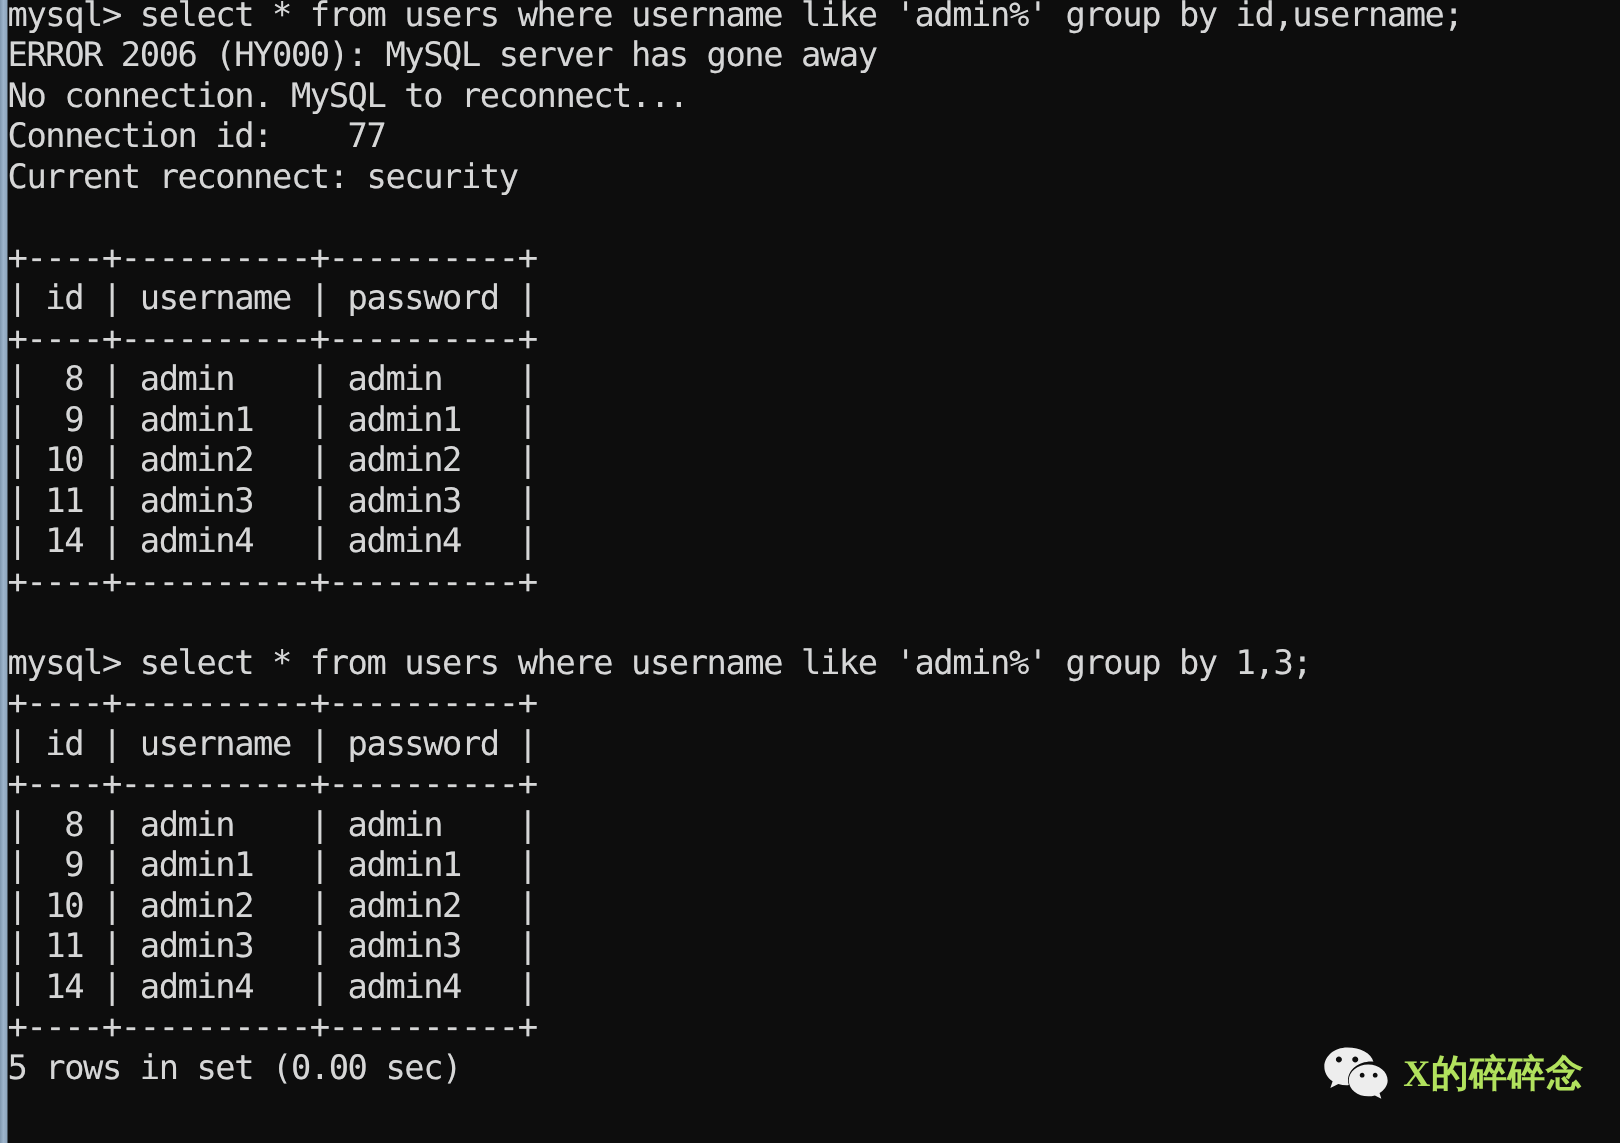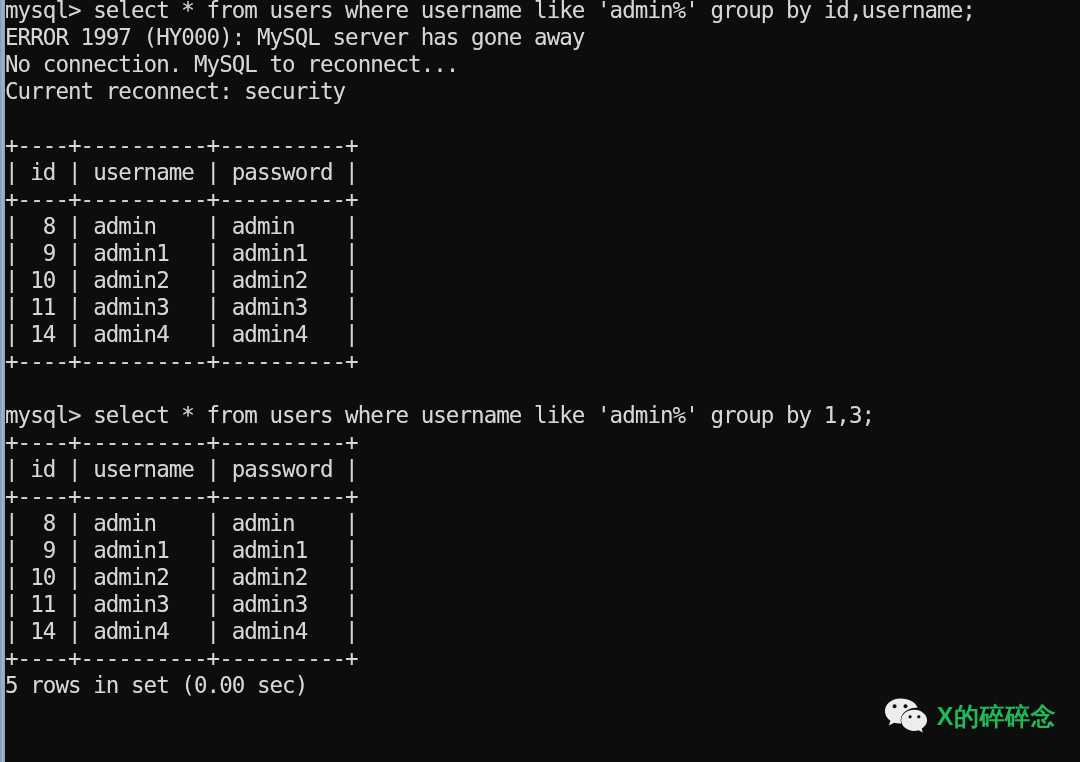--- a/index.html
+++ b/index.html
@@ -71,38 +71,39 @@
   }
 
   #watermark .wx-logo {
     width: 44px;
     height: 38px;
     flex: 0 0 auto;
     display: block;
   }
 
   #watermark .wx-text {
-    font-family: Liberation Sans, sans-serif;
+    font-family: Liberation Serif, serif;
     font-size: 25px;
     font-weight: 600;
-    color: #22c55e;
+    color: #bef264;
     letter-spacing: 0.5px;
     white-space: nowrap;
     line-height: 1;
   }
 </style>
 </head>
 <body>
 
 <div id="terminal">
   <div id="terminal-lines">
 
     <span class="term-line">mysql&gt; select * from users where username like 'admin%' group by id,username;</span>
-    <span class="term-line">ERROR 1997 (HY000): MySQL server has gone away</span>
+    <span class="term-line">ERROR 2006 (HY000): MySQL server has gone away</span>
     <span class="term-line">No connection. MySQL to reconnect...</span>
+    <span class="term-line">Connection id:    77</span>
     <span class="term-line">Current reconnect: security</span>
     <span class="term-line blank"></span>
     <span class="term-line">+----+----------+----------+</span>
     <span class="term-line">| id | username | password |</span>
     <span class="term-line">+----+----------+----------+</span>
     <span class="term-line">|  8 | admin    | admin    |</span>
     <span class="term-line">|  9 | admin1   | admin1   |</span>
     <span class="term-line">| 10 | admin2   | admin2   |</span>
     <span class="term-line">| 11 | admin3   | admin3   |</span>
     <span class="term-line">| 14 | admin4   | admin4   |</span>

